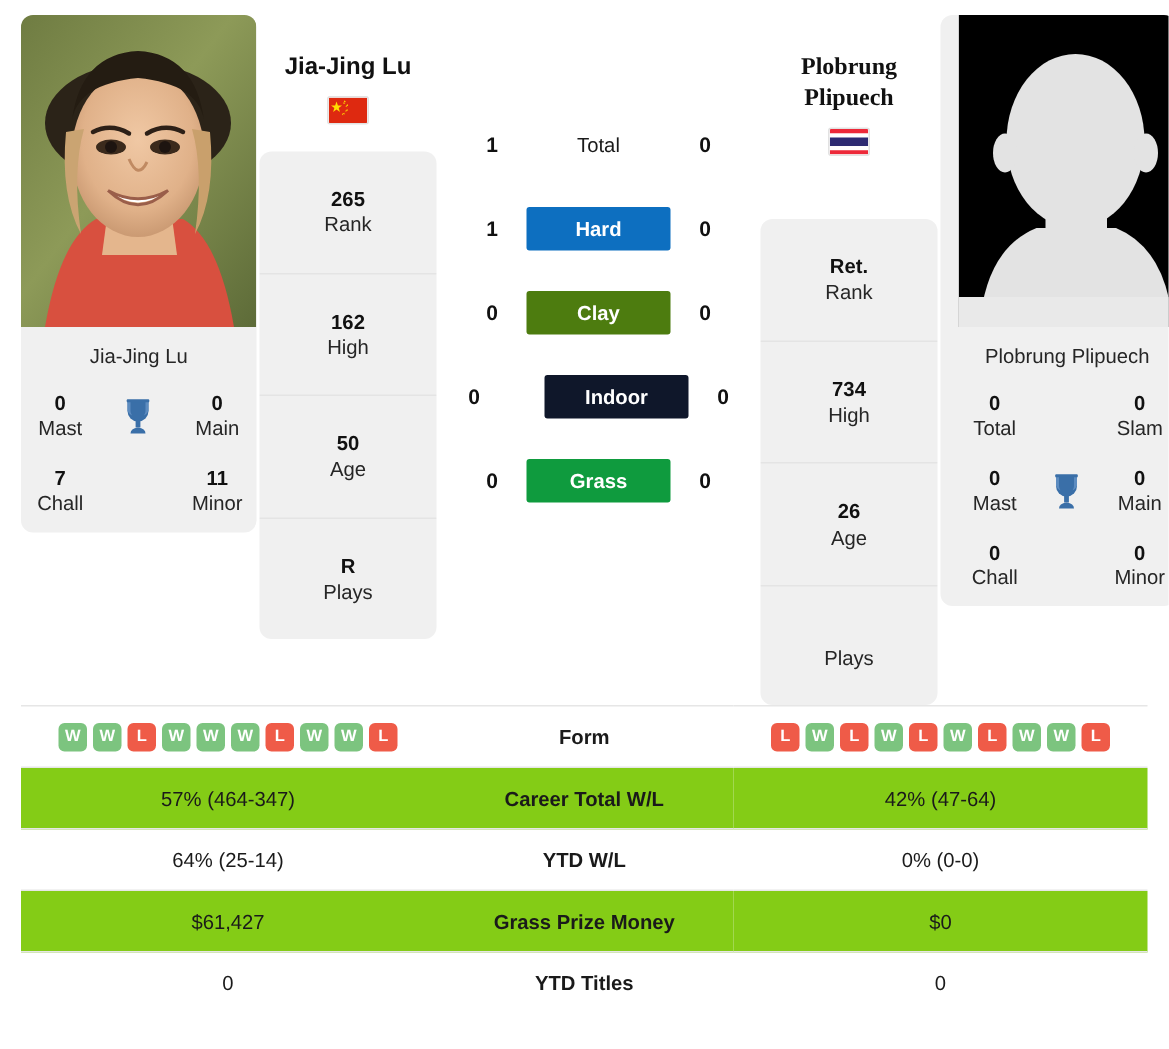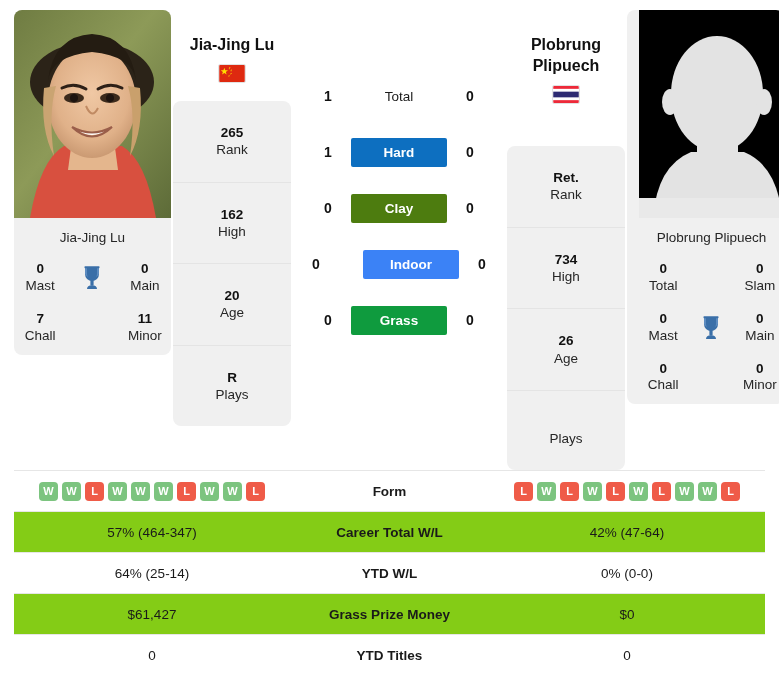--- a/index.html
+++ b/index.html
@@ -84,21 +84,21 @@
   .inner-col.right { order: 1; }
 
   .player-name {
     font-size: 16px;
     font-weight: bold;
     text-align: center;
     color: #111;
     line-height: 1.32;
     margin-top: 24px;
   }
-  .player-name.two-line { margin-top: 24px; }
+  .player-name.two-line { margin-top: 24px; font-family: Liberation Serif, serif; }
 
   .flag {
     margin-top: 9px;
     width: 28px;
     height: 19px;
     border-radius: 2px;
     overflow: hidden;
     border: 1px solid #e2e2e2;
     background: #fff;
   }
@@ -306,21 +306,21 @@
       <div class="rank-card">
         <div class="rank-cell">
           <span class="num">265</span>
           <span class="lbl">Rank</span>
         </div>
         <div class="rank-cell">
           <span class="num">162</span>
           <span class="lbl">High</span>
         </div>
         <div class="rank-cell">
-          <span class="num">20</span>
+          <span class="num">50</span>
           <span class="lbl">Age</span>
         </div>
         <div class="rank-cell">
           <span class="num">R</span>
           <span class="lbl">Plays</span>
         </div>
       </div>
     </div>
 
     <div class="h2h">
@@ -334,21 +334,21 @@
         <div class="surface-badge" style="background: rgb(13, 111, 192);">Hard</div>
         <div class="h2h-score">0</div>
       </div>
       <div class="h2h-row">
         <div class="h2h-score">0</div>
         <div class="surface-badge" style="background: #4d7c0f;">Clay</div>
         <div class="h2h-score">0</div>
       </div>
       <div class="h2h-row">
         <div class="h2h-score">0</div>
-        <div class="surface-badge" style="background: #3b82f6; margin-left: 24px;">Indoor</div>
+        <div class="surface-badge" style="background: #0f172a; margin-left: 24px;">Indoor</div>
         <div class="h2h-score">0</div>
       </div>
       <div class="h2h-row">
         <div class="h2h-score">0</div>
         <div class="surface-badge" style="background: rgb(15, 155, 62);">Grass</div>
         <div class="h2h-score">0</div>
       </div>
     </div>
 
     <div class="inner-col right">

